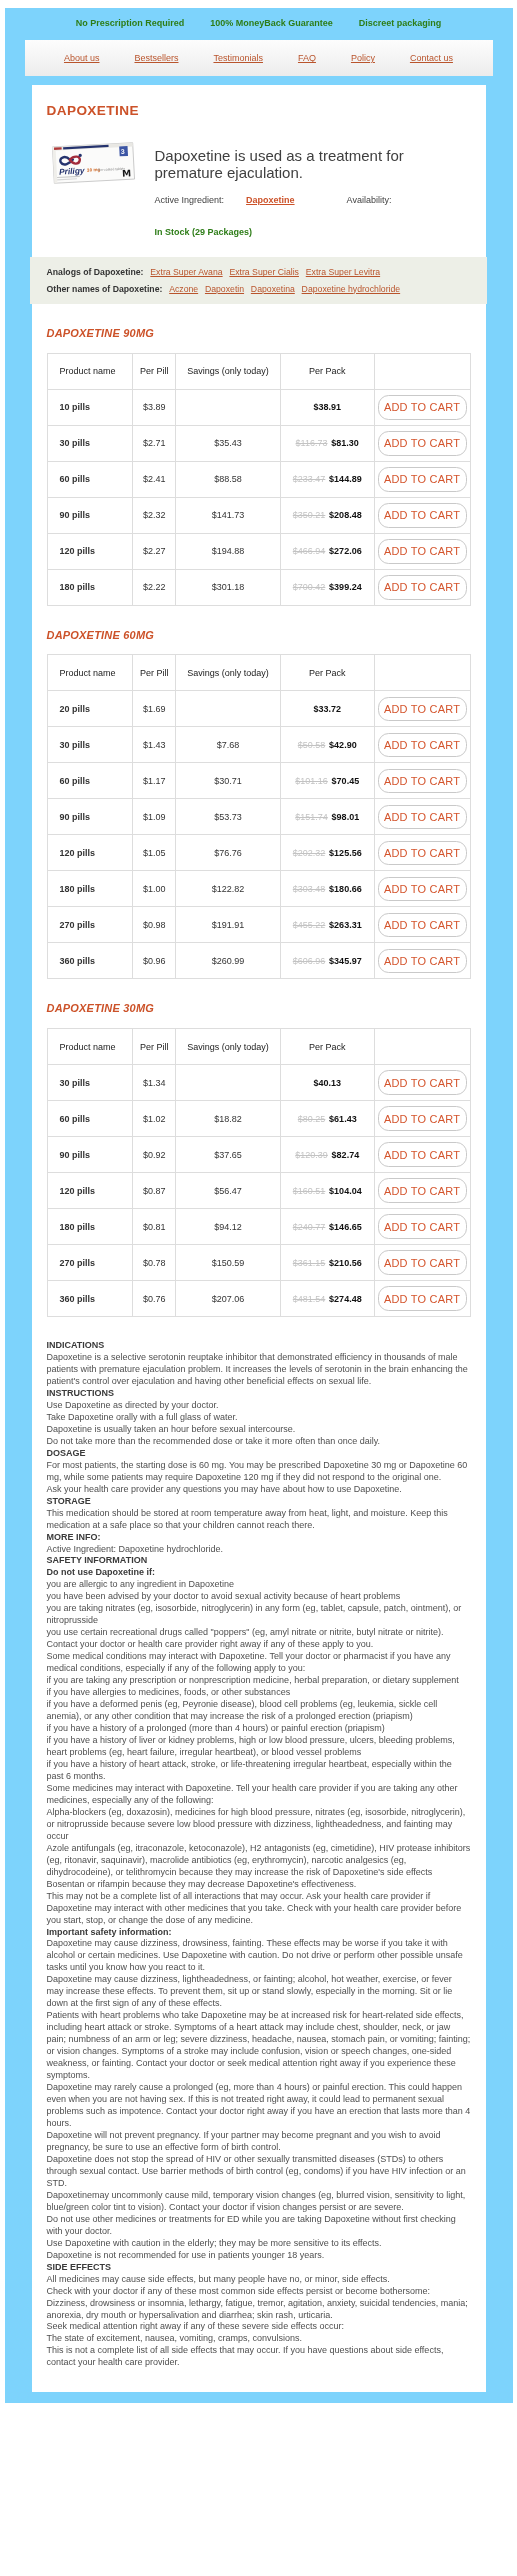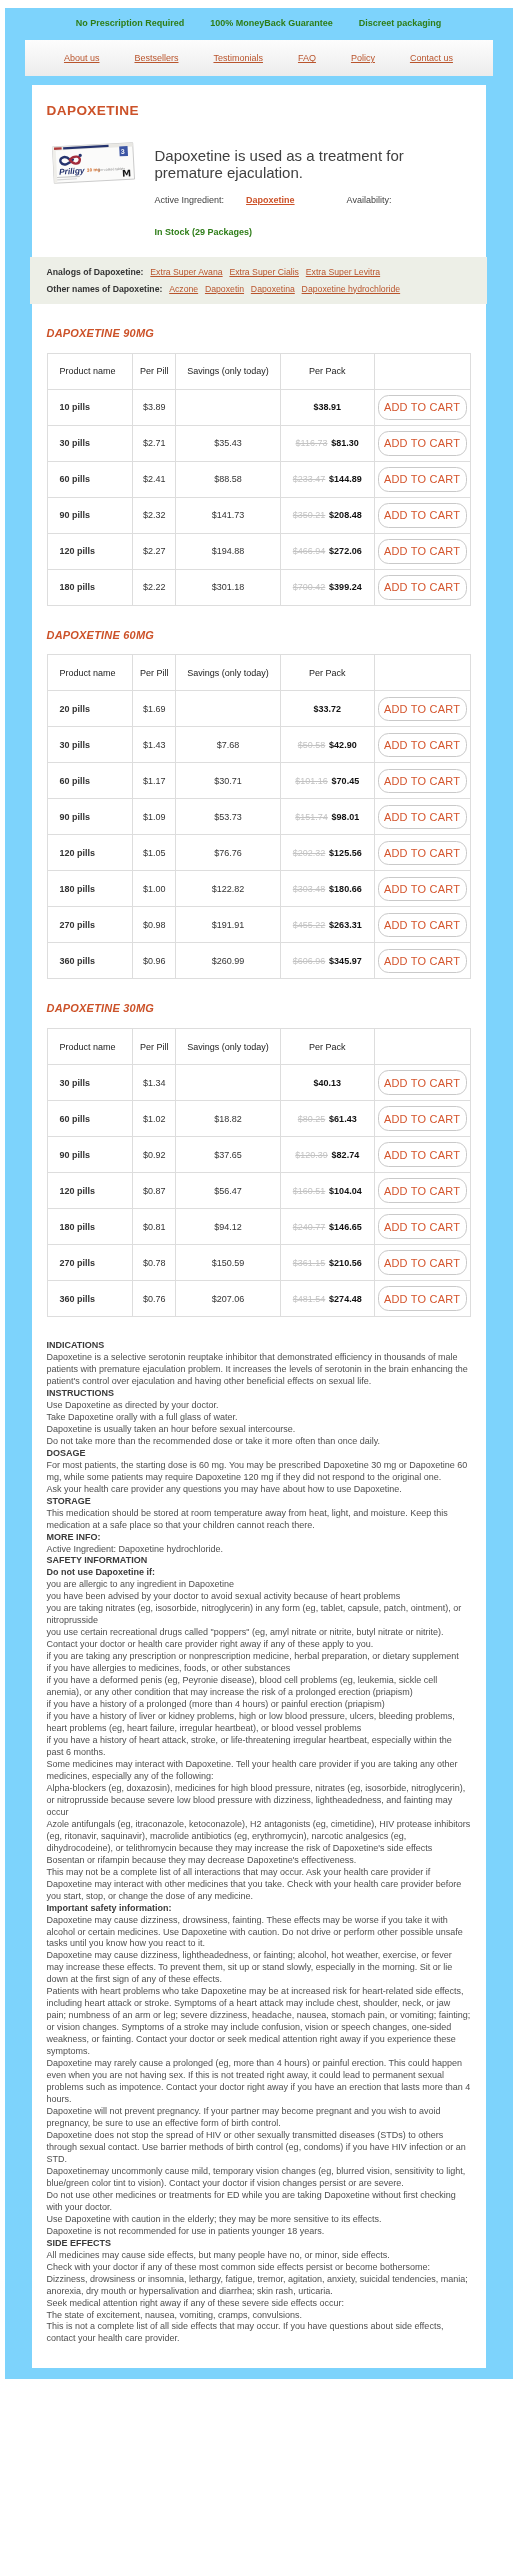--- a/index.html
+++ b/index.html
@@ -333,20 +333,21 @@
         <div class="p">This medication should be stored at room temperature away from heat, light, and moisture. Keep this medication at a safe place so that your children cannot reach there.</div>
         <div class="h">MORE INFO:</div>
         <div class="p">Active Ingredient: Dapoxetine hydrochloride.</div>
         <div class="h">SAFETY INFORMATION</div>
         <div class="h">Do not use Dapoxetine if:</div>
         <div class="p">you are allergic to any ingredient in Dapoxetine</div>
         <div class="p">you have been advised by your doctor to avoid sexual activity because of heart problems</div>
         <div class="p">you are taking nitrates (eg, isosorbide, nitroglycerin) in any form (eg, tablet, capsule, patch, ointment), or nitroprusside</div>
         <div class="p">you use certain recreational drugs called "poppers" (eg, amyl nitrate or nitrite, butyl nitrate or nitrite).</div>
         <div class="p">Contact your doctor or health care provider right away if any of these apply to you.</div>
+        <div class="p">Some medical conditions may interact with Dapoxetine. Tell your doctor or pharmacist if you have any medical conditions, especially if any of the following apply to you:</div>
         <div class="p">if you are taking any prescription or nonprescription medicine, herbal preparation, or dietary supplement</div>
         <div class="p">if you have allergies to medicines, foods, or other substances</div>
         <div class="p">if you have a deformed penis (eg, Peyronie disease), blood cell problems (eg, leukemia, sickle cell anemia), or any other condition that may increase the risk of a prolonged erection (priapism)</div>
         <div class="p">if you have a history of a prolonged (more than 4 hours) or painful erection (priapism)</div>
         <div class="p">if you have a history of liver or kidney problems, high or low blood pressure, ulcers, bleeding problems, heart problems (eg, heart failure, irregular heartbeat), or blood vessel problems</div>
         <div class="p">if you have a history of heart attack, stroke, or life-threatening irregular heartbeat, especially within the past 6 months.</div>
         <div class="p">Some medicines may interact with Dapoxetine. Tell your health care provider if you are taking any other medicines, especially any of the following:</div>
         <div class="p">Alpha-blockers (eg, doxazosin), medicines for high blood pressure, nitrates (eg, isosorbide, nitroglycerin), or nitroprusside because severe low blood pressure with dizziness, lightheadedness, and fainting may occur</div>
         <div class="p">Azole antifungals (eg, itraconazole, ketoconazole), H2 antagonists (eg, cimetidine), HIV protease inhibitors (eg, ritonavir, saquinavir), macrolide antibiotics (eg, erythromycin), narcotic analgesics (eg, dihydrocodeine), or telithromycin because they may increase the risk of Dapoxetine's side effects</div>
         <div class="p">Bosentan or rifampin because they may decrease Dapoxetine's effectiveness.</div>

